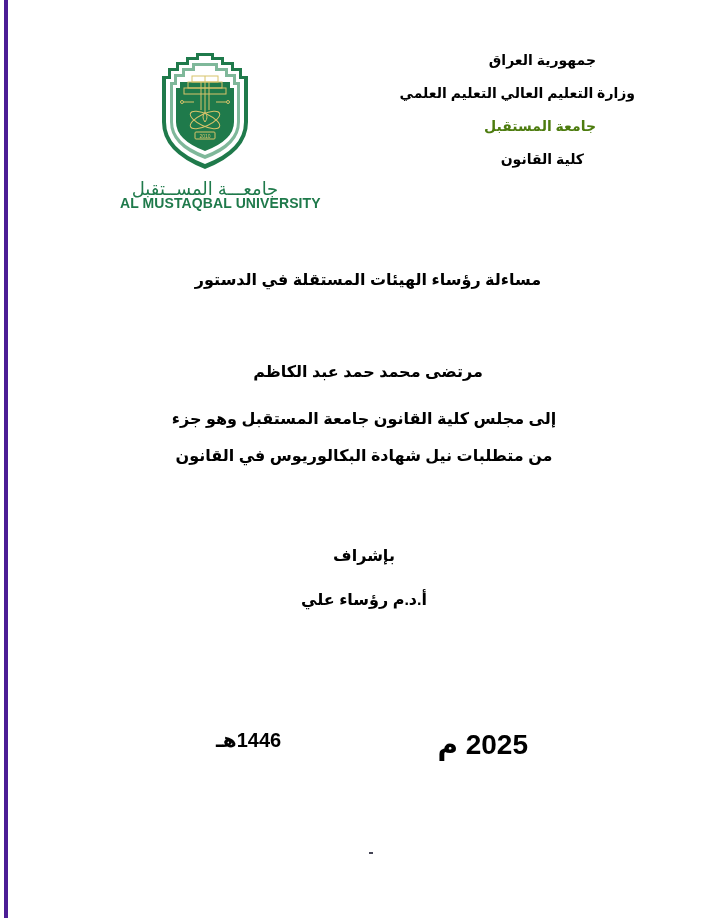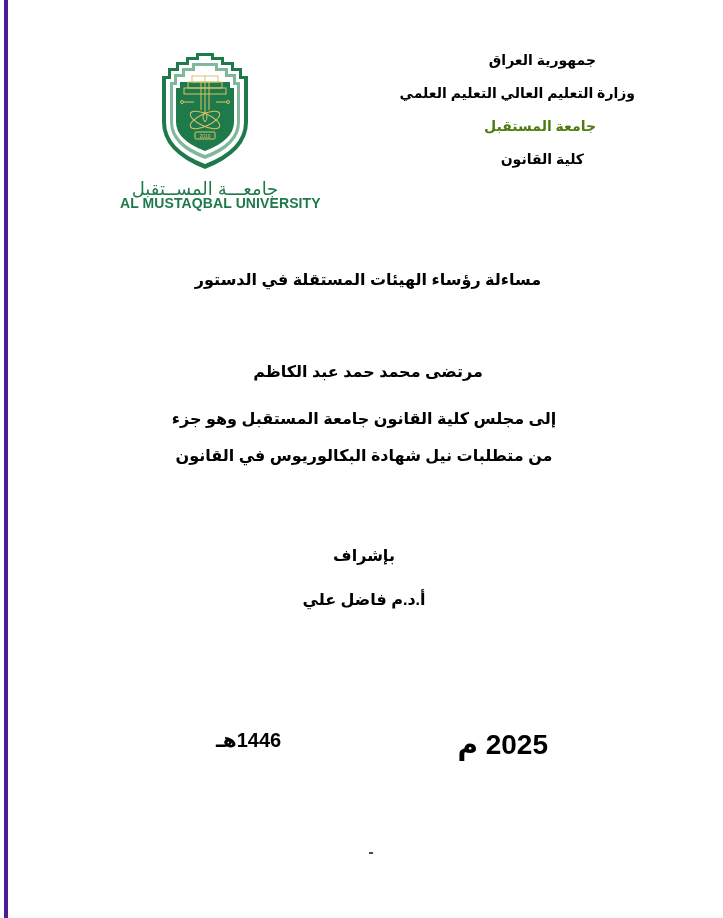--- a/index.html
+++ b/index.html
@@ -95,21 +95,21 @@
     .t1 { top: 270px; }
     .t2 { top: 314px; }
     .t3 { top: 362px; }
     .t4 { top: 409px; left: 56px; text-align: center; }
     .t5 { top: 446px; left: 56px; }
     .t6 { top: 534px; left: 56px; margin-top: 12px; }
     .t7 { top: 590px; left: 56px; }
 
     .year-greg {
       position: absolute;
-      left: 440px;
+      left: 420px;
       top: 728px;
       width: 100px;
       direction: rtl;
       text-align: right;
       font-weight: bold;
       font-size: 28px;
       white-space: nowrap;
     }
     .year-hij {
       position: absolute;
@@ -173,19 +173,19 @@
     <div class="logo-ar">جامعـــة المســتقبل</div>
     <div class="logo-en">AL MUSTAQBAL UNIVERSITY</div>
   </div>
 
   <div class="title-block t1">مساءلة رؤساء الهيئات المستقلة في الدستور</div>
   <div class="title-block t3">مرتضى محمد حمد عبد الكاظم</div>
   <div class="title-block t4">إلى مجلس كلية القانون جامعة المستقبل وهو جزء</div>
   <div class="title-block t5">من متطلبات نيل شهادة البكالوريوس في القانون</div>
 
   <div class="title-block t6">بإشراف</div>
-  <div class="title-block t7">أ.د.م فاضل علي</div>
+  <div class="title-block t7">أ.د.م رؤساء علي</div>
 
   <div class="year-greg">2025 م</div>
   <div class="year-hij">1446هـ</div>
 
   <div class="dot-mark"></div>
 </div>
 
 </body></html>

